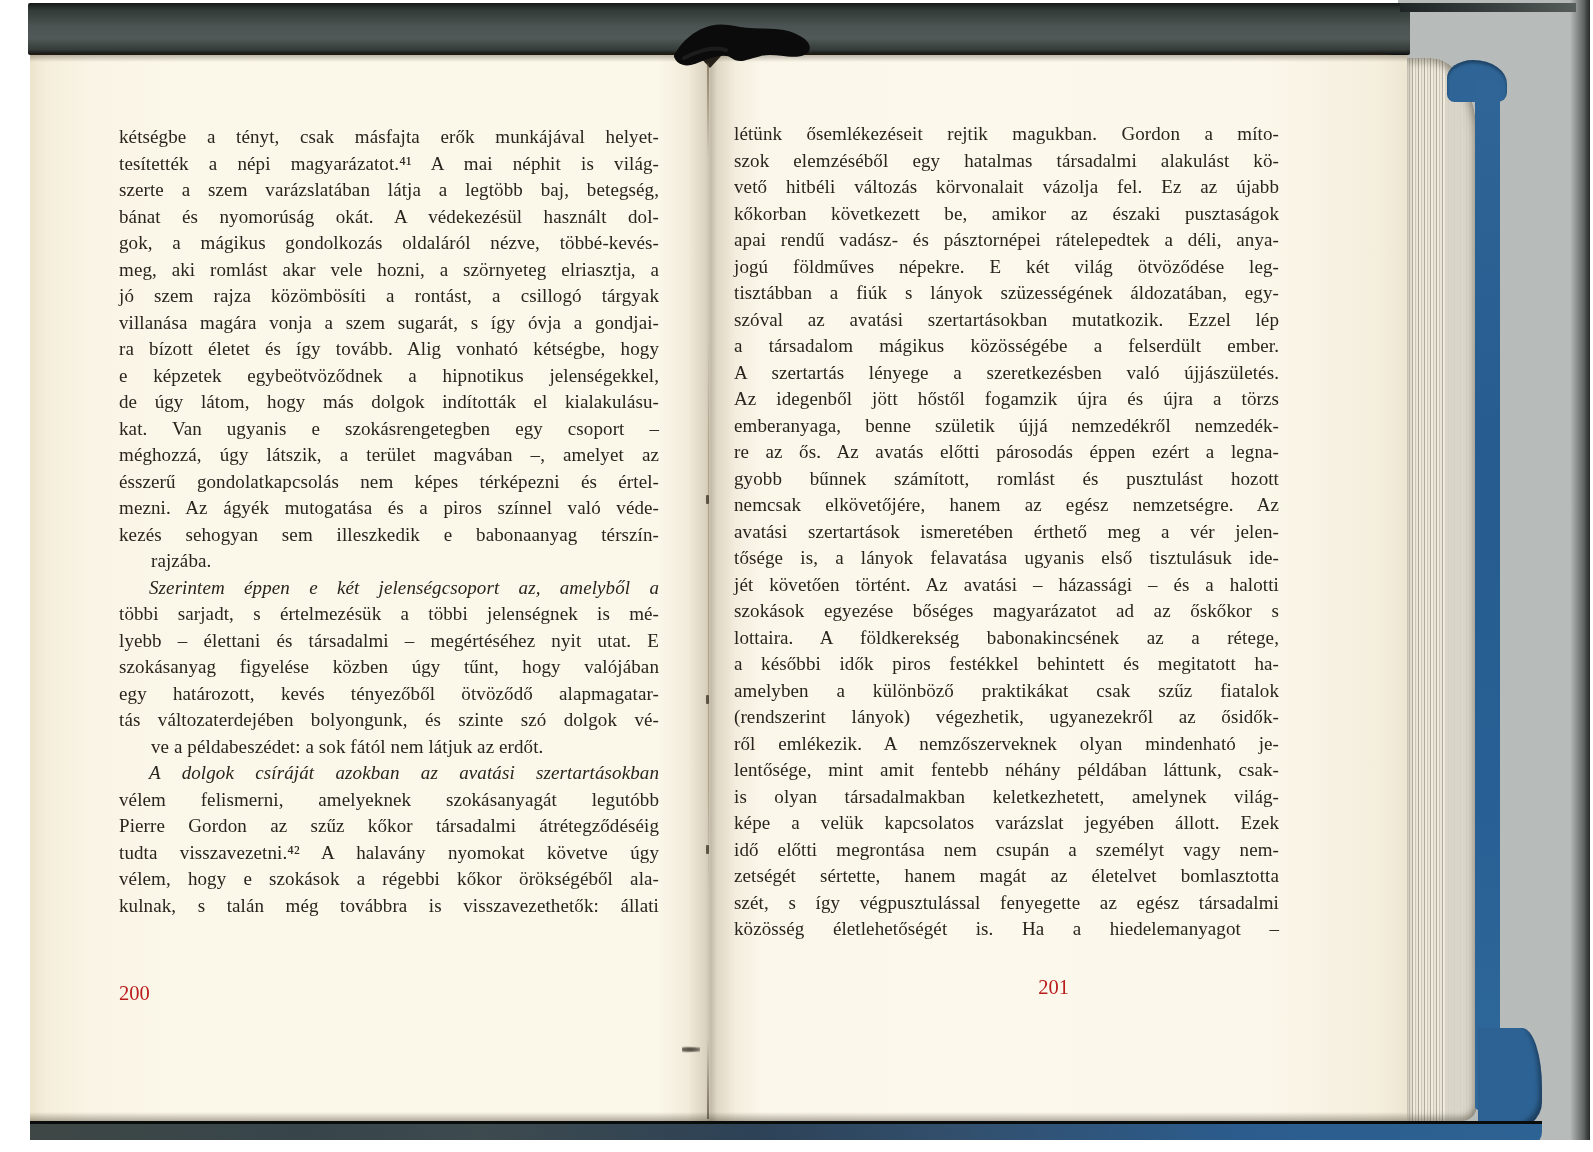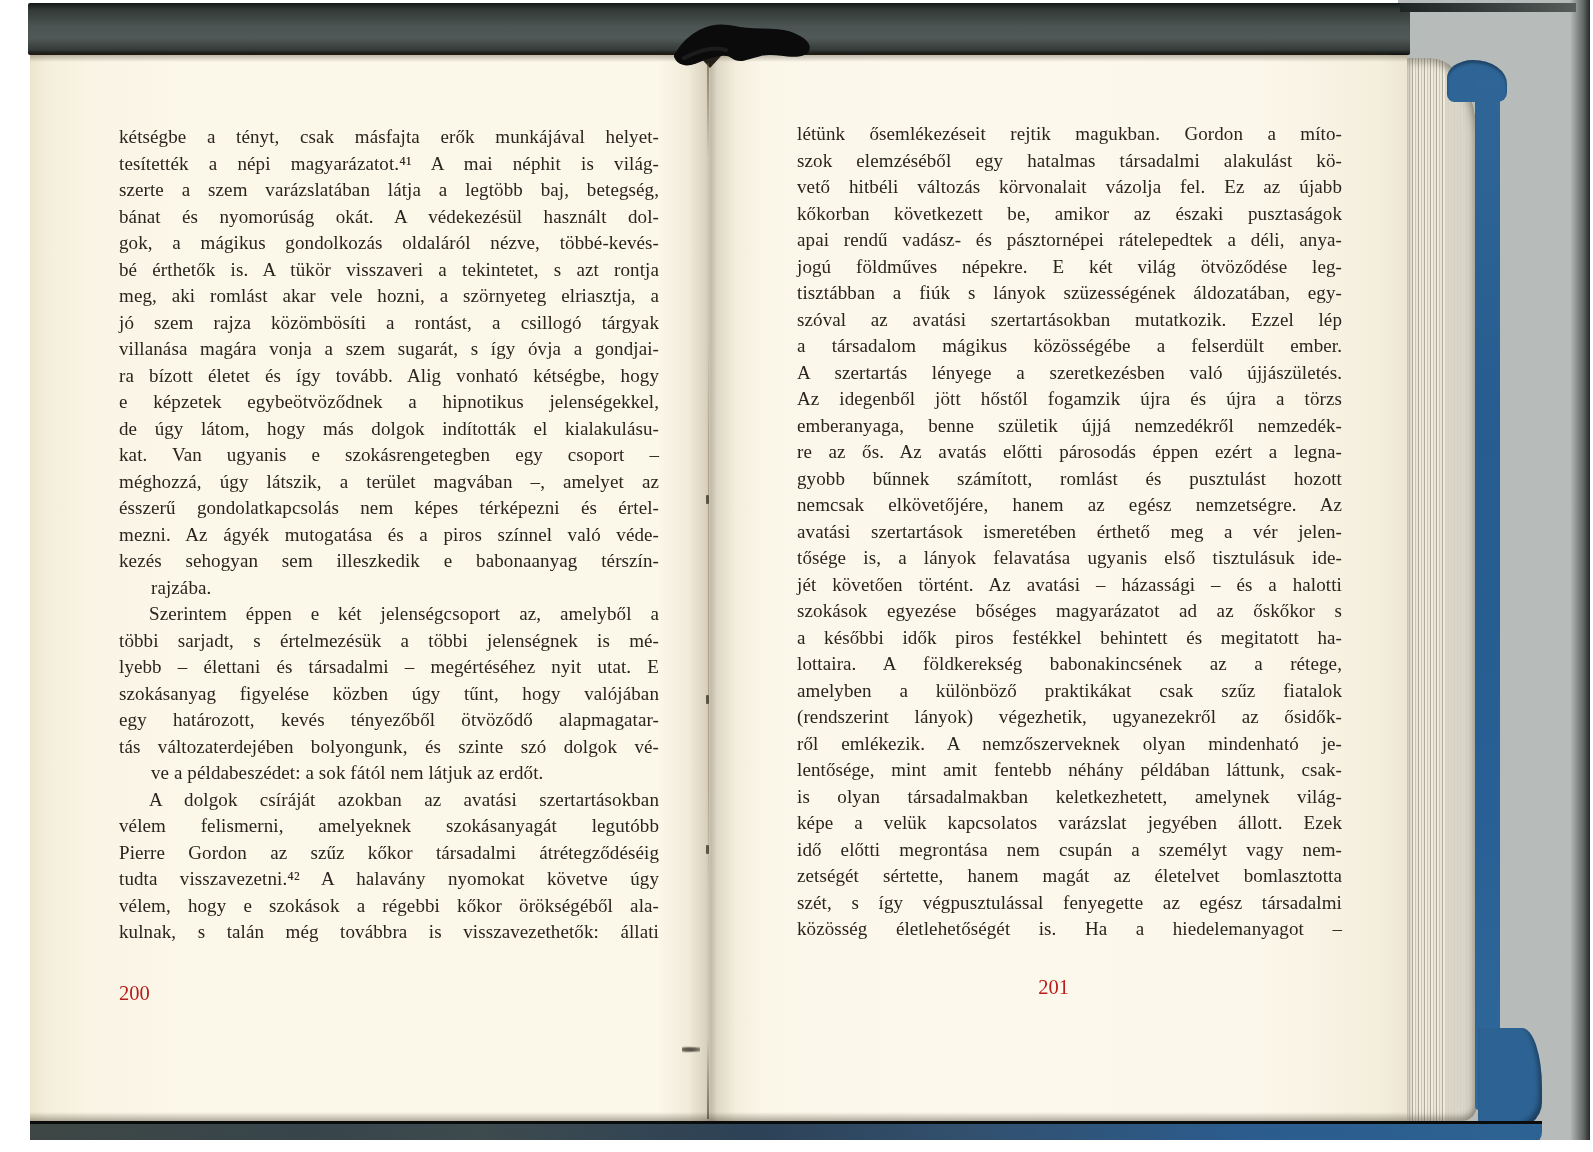--- a/index.html
+++ b/index.html
@@ -78,23 +78,23 @@
 
   
   .printers-mark { left:682px; top:1046px; width:18px; height:7px;
     background:radial-gradient(ellipse at 30% 50%, rgba(70,64,55,0.8) 0 25%, rgba(70,64,55,0) 70%),
                radial-gradient(ellipse at 75% 50%, rgba(70,64,55,0.6) 0 20%, rgba(70,64,55,0) 65%);
     filter:blur(0.4px); }
 
   
   .page-text { color:#2a241e; font-size:19px; line-height:26.5px; letter-spacing:0.1px; }
   .text-left  { left:119px; top:124px; width:540px; }
-  .text-right { left:797px; top:121px; width:545px; }
+  .text-right { left:734px; top:121px; width:545px; }
   .tline { text-align:justify; text-align-last:justify; white-space:normal; }
-  .tline.indent { text-indent:30px; }
+  .tline.indent { text-indent:30px;font-style:italic; }
   .tline.para-end { text-align-last:left;margin-left:32px; }
   .pagenum { color:#b91c1c; font-size:20.5px; }
   .pagenum-left  { left:119px; top:982px; }
   .pagenum-right { left:781px; top:976px; width:545px; text-align:center; }
 </style>
 </head>
 <body>
 
 <div id="canvas">
 
@@ -118,21 +118,20 @@
     <div class="abs stitch s3"></div>
     <div class="abs gutter-line-bottom"></div>
   </div>
 
   <div class="abs page-text text-left">
       <div class="tline">kétségbe a tényt, csak másfajta erők munkájával helyet-</div>
       <div class="tline">tesítették a népi magyarázatot.⁴¹ A mai néphit is világ-</div>
       <div class="tline">szerte a szem varázslatában látja a legtöbb baj, betegség,</div>
       <div class="tline">bánat és nyomorúság okát. A védekezésül használt dol-</div>
       <div class="tline">gok, a mágikus gondolkozás oldaláról nézve, többé-kevés-</div>
-      <div class="tline">bé érthetők is. A tükör visszaveri a tekintetet, s azt rontja</div>
       <div class="tline">meg, aki romlást akar vele hozni, a szörnyeteg elriasztja, a</div>
       <div class="tline">jó szem rajza közömbösíti a rontást, a csillogó tárgyak</div>
       <div class="tline">villanása magára vonja a szem sugarát, s így óvja a gondjai-</div>
       <div class="tline">ra bízott életet és így tovább. Alig vonható kétségbe, hogy</div>
       <div class="tline">e képzetek egybeötvöződnek a hipnotikus jelenségekkel,</div>
       <div class="tline">de úgy látom, hogy más dolgok indították el kialakulásu-</div>
       <div class="tline">kat. Van ugyanis e szokásrengetegben egy csoport –</div>
       <div class="tline">méghozzá, úgy látszik, a terület magvában –, amelyet az</div>
       <div class="tline">ésszerű gondolatkapcsolás nem képes térképezni és értel-</div>
       <div class="tline">mezni. Az ágyék mutogatása és a piros színnel való véde-</div>
@@ -167,22 +166,22 @@
       <div class="tline">A szertartás lényege a szeretkezésben való újjászületés.</div>
       <div class="tline">Az idegenből jött hőstől fogamzik újra és újra a törzs</div>
       <div class="tline">emberanyaga, benne születik újjá nemzedékről nemzedék-</div>
       <div class="tline">re az ős. Az avatás előtti párosodás éppen ezért a legna-</div>
       <div class="tline">gyobb bűnnek számított, romlást és pusztulást hozott</div>
       <div class="tline">nemcsak elkövetőjére, hanem az egész nemzetségre. Az</div>
       <div class="tline">avatási szertartások ismeretében érthető meg a vér jelen-</div>
       <div class="tline">tősége is, a lányok felavatása ugyanis első tisztulásuk ide-</div>
       <div class="tline">jét követően történt. Az avatási – házassági – és a halotti</div>
       <div class="tline">szokások egyezése bőséges magyarázatot ad az őskőkor s</div>
+      <div class="tline">lottaira. A földkerekség babonakincsének az a rétege,</div>
       <div class="tline">a későbbi idők piros festékkel behintett és megitatott ha-</div>
-      <div class="tline">lottaira. A földkerekség babonakincsének az a rétege,</div>
       <div class="tline">amelyben a különböző praktikákat csak szűz fiatalok</div>
       <div class="tline">(rendszerint lányok) végezhetik, ugyanezekről az ősidők-</div>
       <div class="tline">ről emlékezik. A nemzőszerveknek olyan mindenható je-</div>
       <div class="tline">lentősége, mint amit fentebb néhány példában láttunk, csak-</div>
       <div class="tline">is olyan társadalmakban keletkezhetett, amelynek világ-</div>
       <div class="tline">képe a velük kapcsolatos varázslat jegyében állott. Ezek</div>
       <div class="tline">idő előtti megrontása nem csupán a személyt vagy nem-</div>
       <div class="tline">zetségét sértette, hanem magát az életelvet bomlasztotta</div>
       <div class="tline">szét, s így végpusztulással fenyegette az egész társadalmi</div>
       <div class="tline">közösség életlehetőségét is. Ha a hiedelemanyagot –</div>

